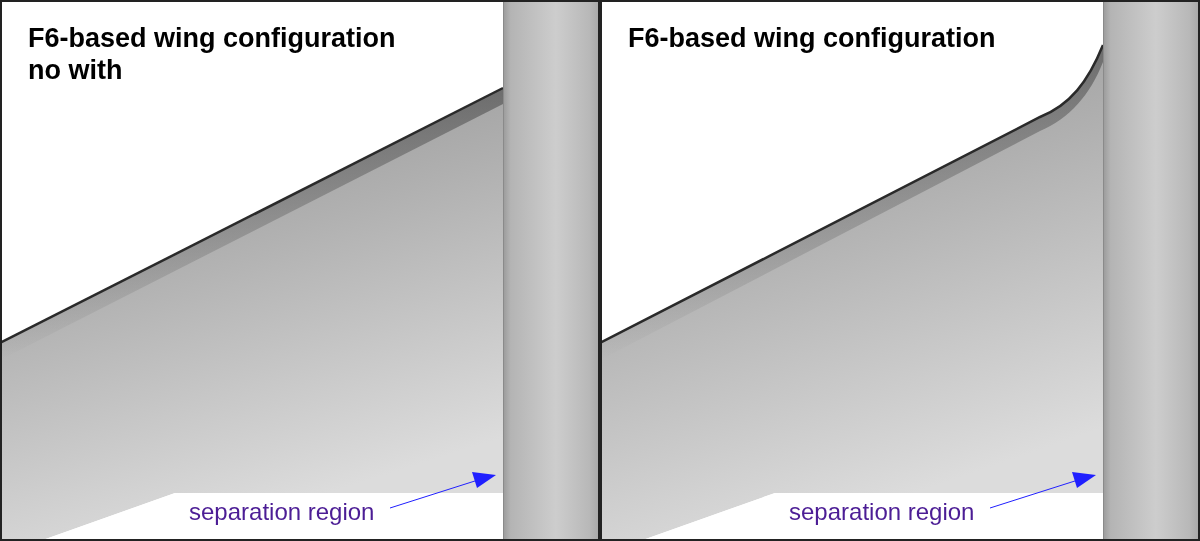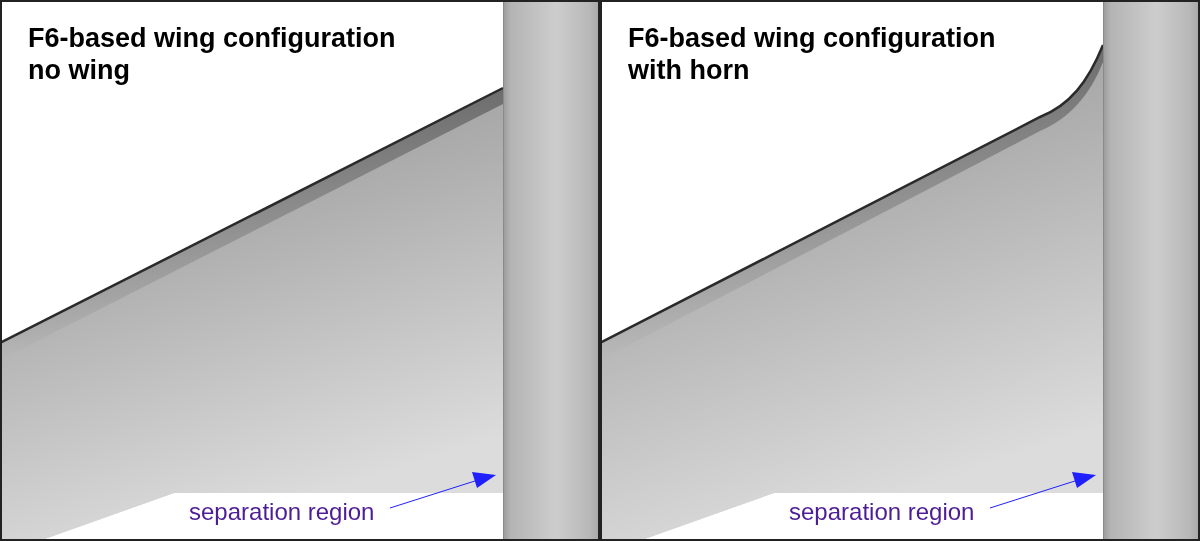--- a/index.html
+++ b/index.html
@@ -49,21 +49,21 @@
     <rect x="503" y="0" width="96" height="541" fill="url(#fuseGrad)"></rect>
     <line x1="503.5" y1="0" x2="503.5" y2="541" stroke="#8a8a8a" stroke-width="1"></line>
 
     <line x1="390" y1="508" x2="478" y2="480" stroke="#2020ff" stroke-width="1"></line>
     <polygon points="496,475 472,472 477,488" fill="#2020ff"></polygon>
 
     <rect x="1" y="1" width="598" height="539" fill="none" stroke="#222" stroke-width="2"></rect>
   </svg>
   <div class="title">
     <div>F6-based wing configuration</div>
-    <div>no wing</div>
+    <div>no with</div>
   </div>
   <div class="label">separation region</div>
 </div>
 
 <div class="panel" style="left:600px">
   <svg width="600" height="541">
 
     <path d="M0,343 L440,117 C470,105 488,82 503,45 L503,493 L175,493 L40,541 L0,541 Z" fill="url(#wingGrad)"></path>
     <path d="M0,343 L440,117 C470,105 488,82 503,45 L503,62 C490,95 470,118 440,131 L0,360 Z" fill="url(#edgeShade)" opacity="0.55"></path>
     <path d="M0,343 L440,117 C470,105 488,82 503,45" fill="none" stroke="#2a2a2a" stroke-width="2.5"></path>
@@ -73,16 +73,15 @@
     <rect x="503" y="0" width="96" height="541" fill="url(#fuseGrad)"></rect>
     <line x1="503.5" y1="0" x2="503.5" y2="541" stroke="#8a8a8a" stroke-width="1"></line>
 
     <line x1="390" y1="508" x2="478" y2="480" stroke="#2020ff" stroke-width="1"></line>
     <polygon points="496,475 472,472 477,488" fill="#2020ff"></polygon>
 
     <rect x="1" y="1" width="598" height="539" fill="none" stroke="#222" stroke-width="2"></rect>
   </svg>
   <div class="title">
     <div>F6-based wing configuration</div>
-    <div>with horn</div>
   </div>
   <div class="label">separation region</div>
 </div>
 
 </body></html>

